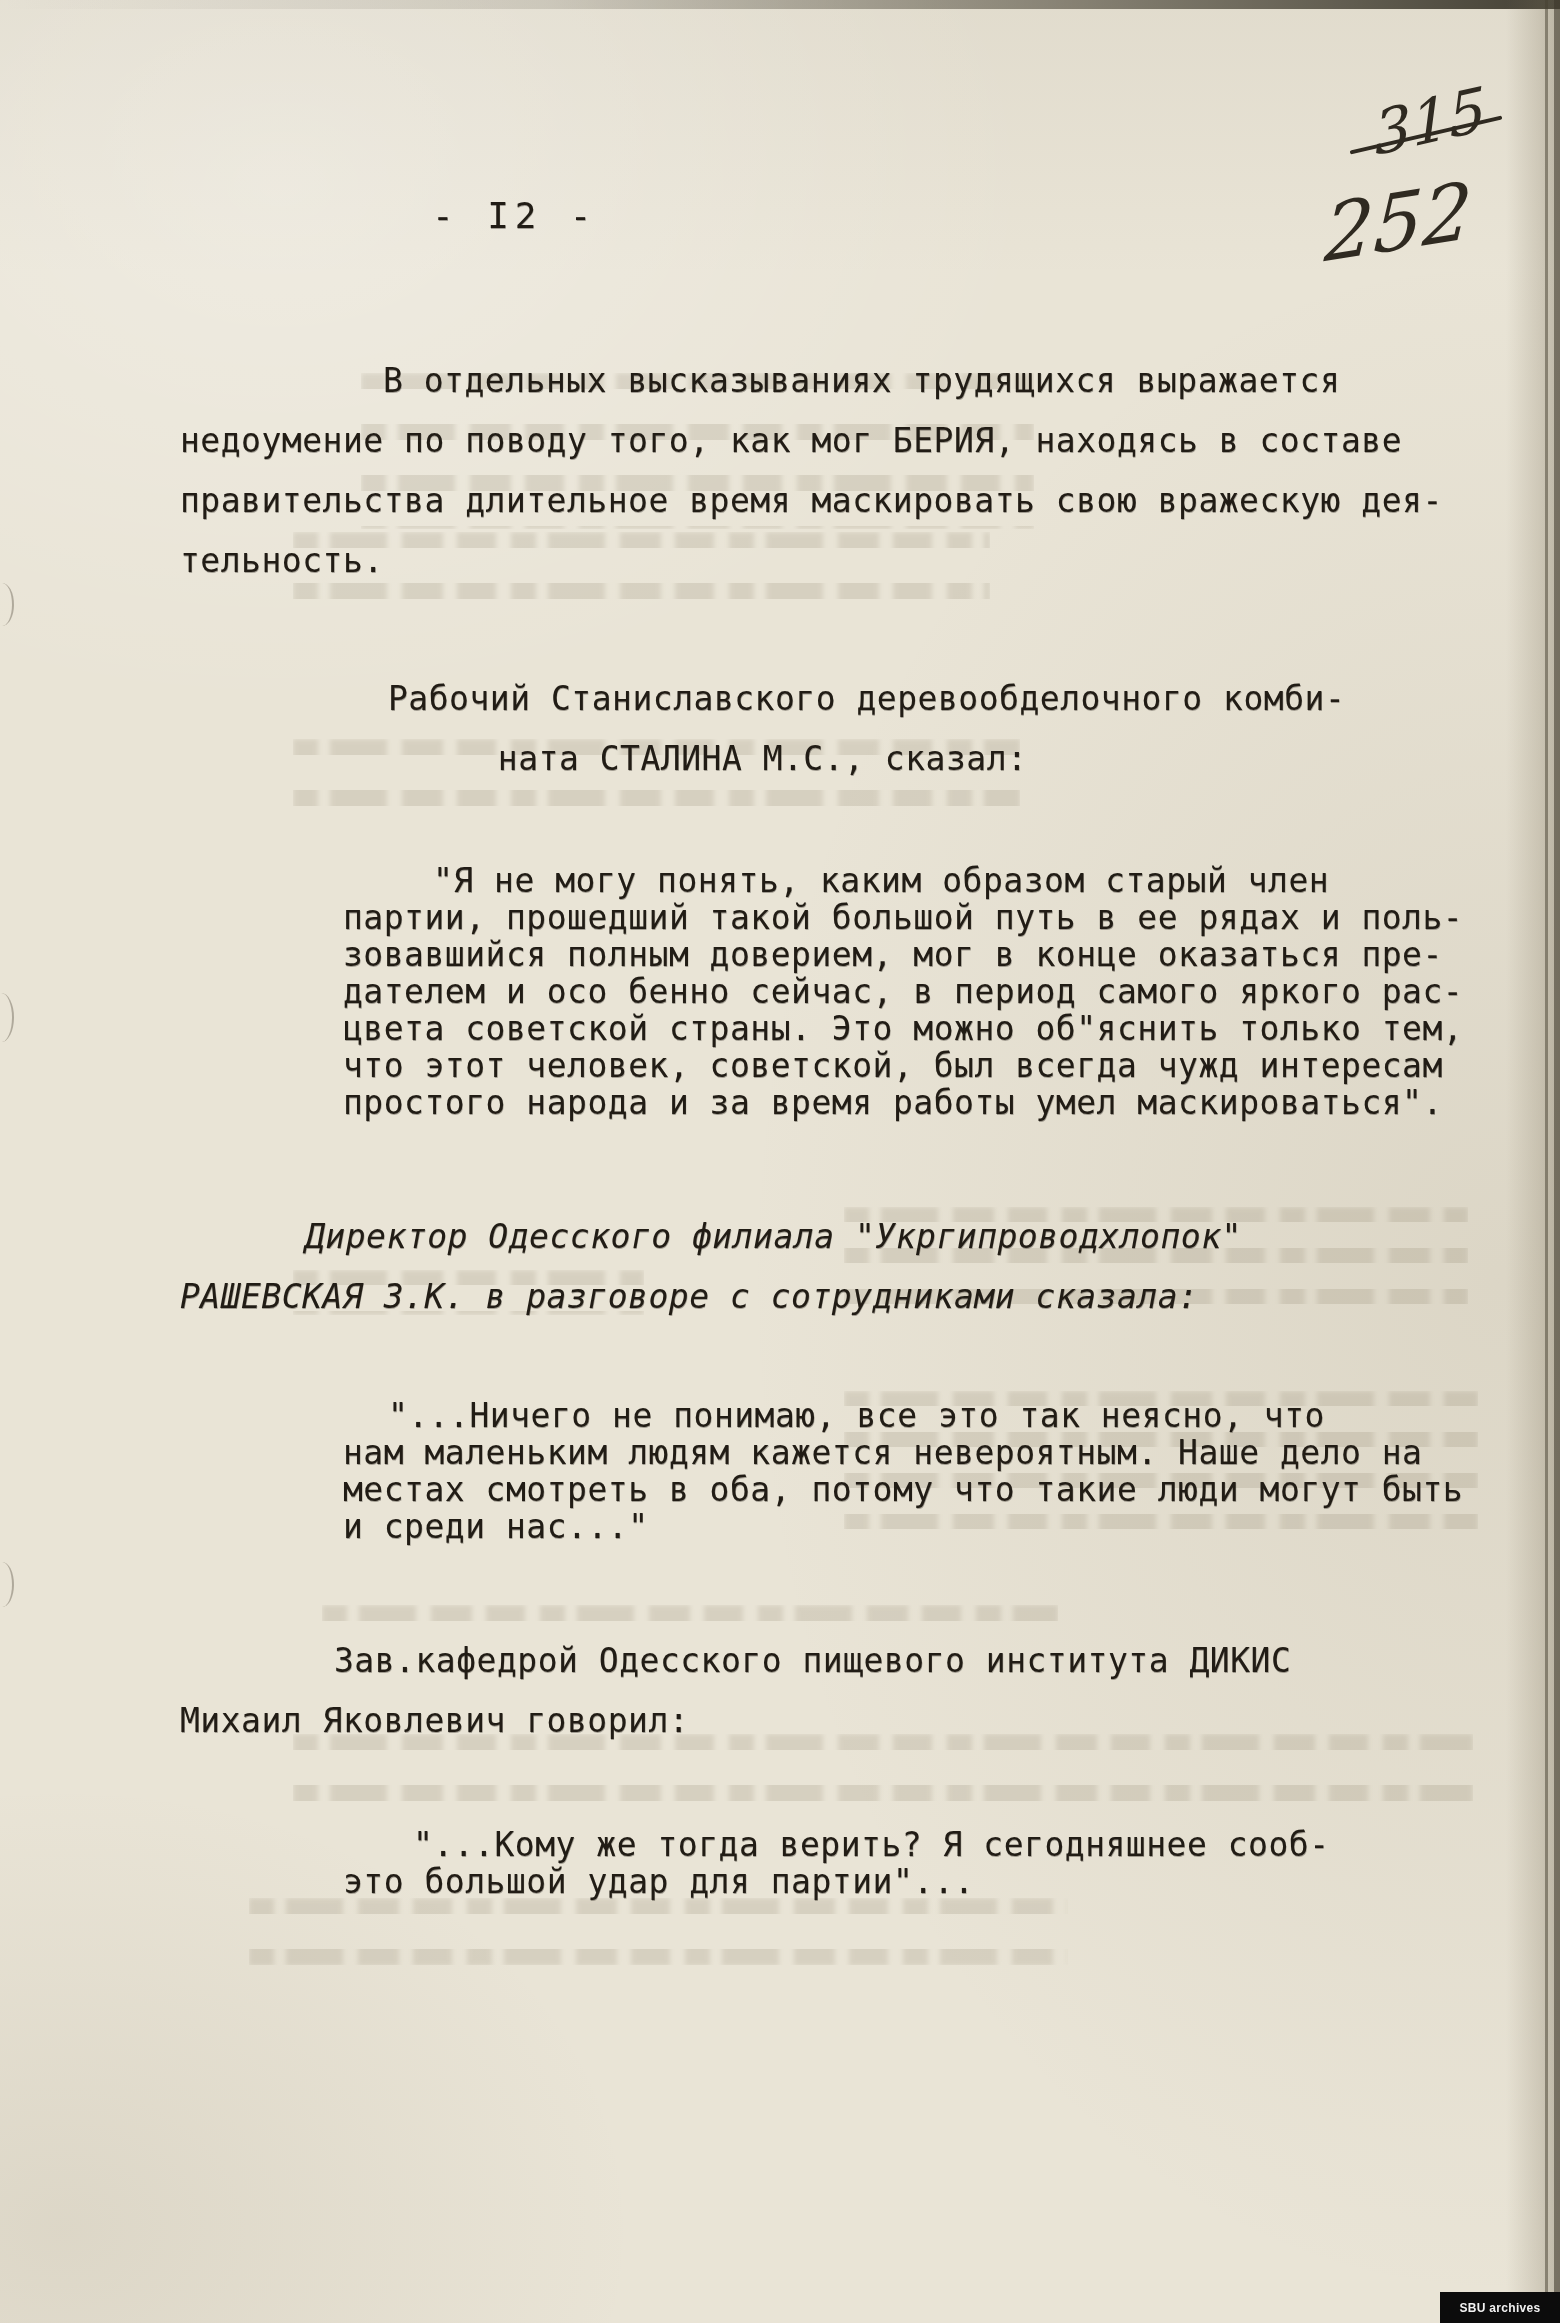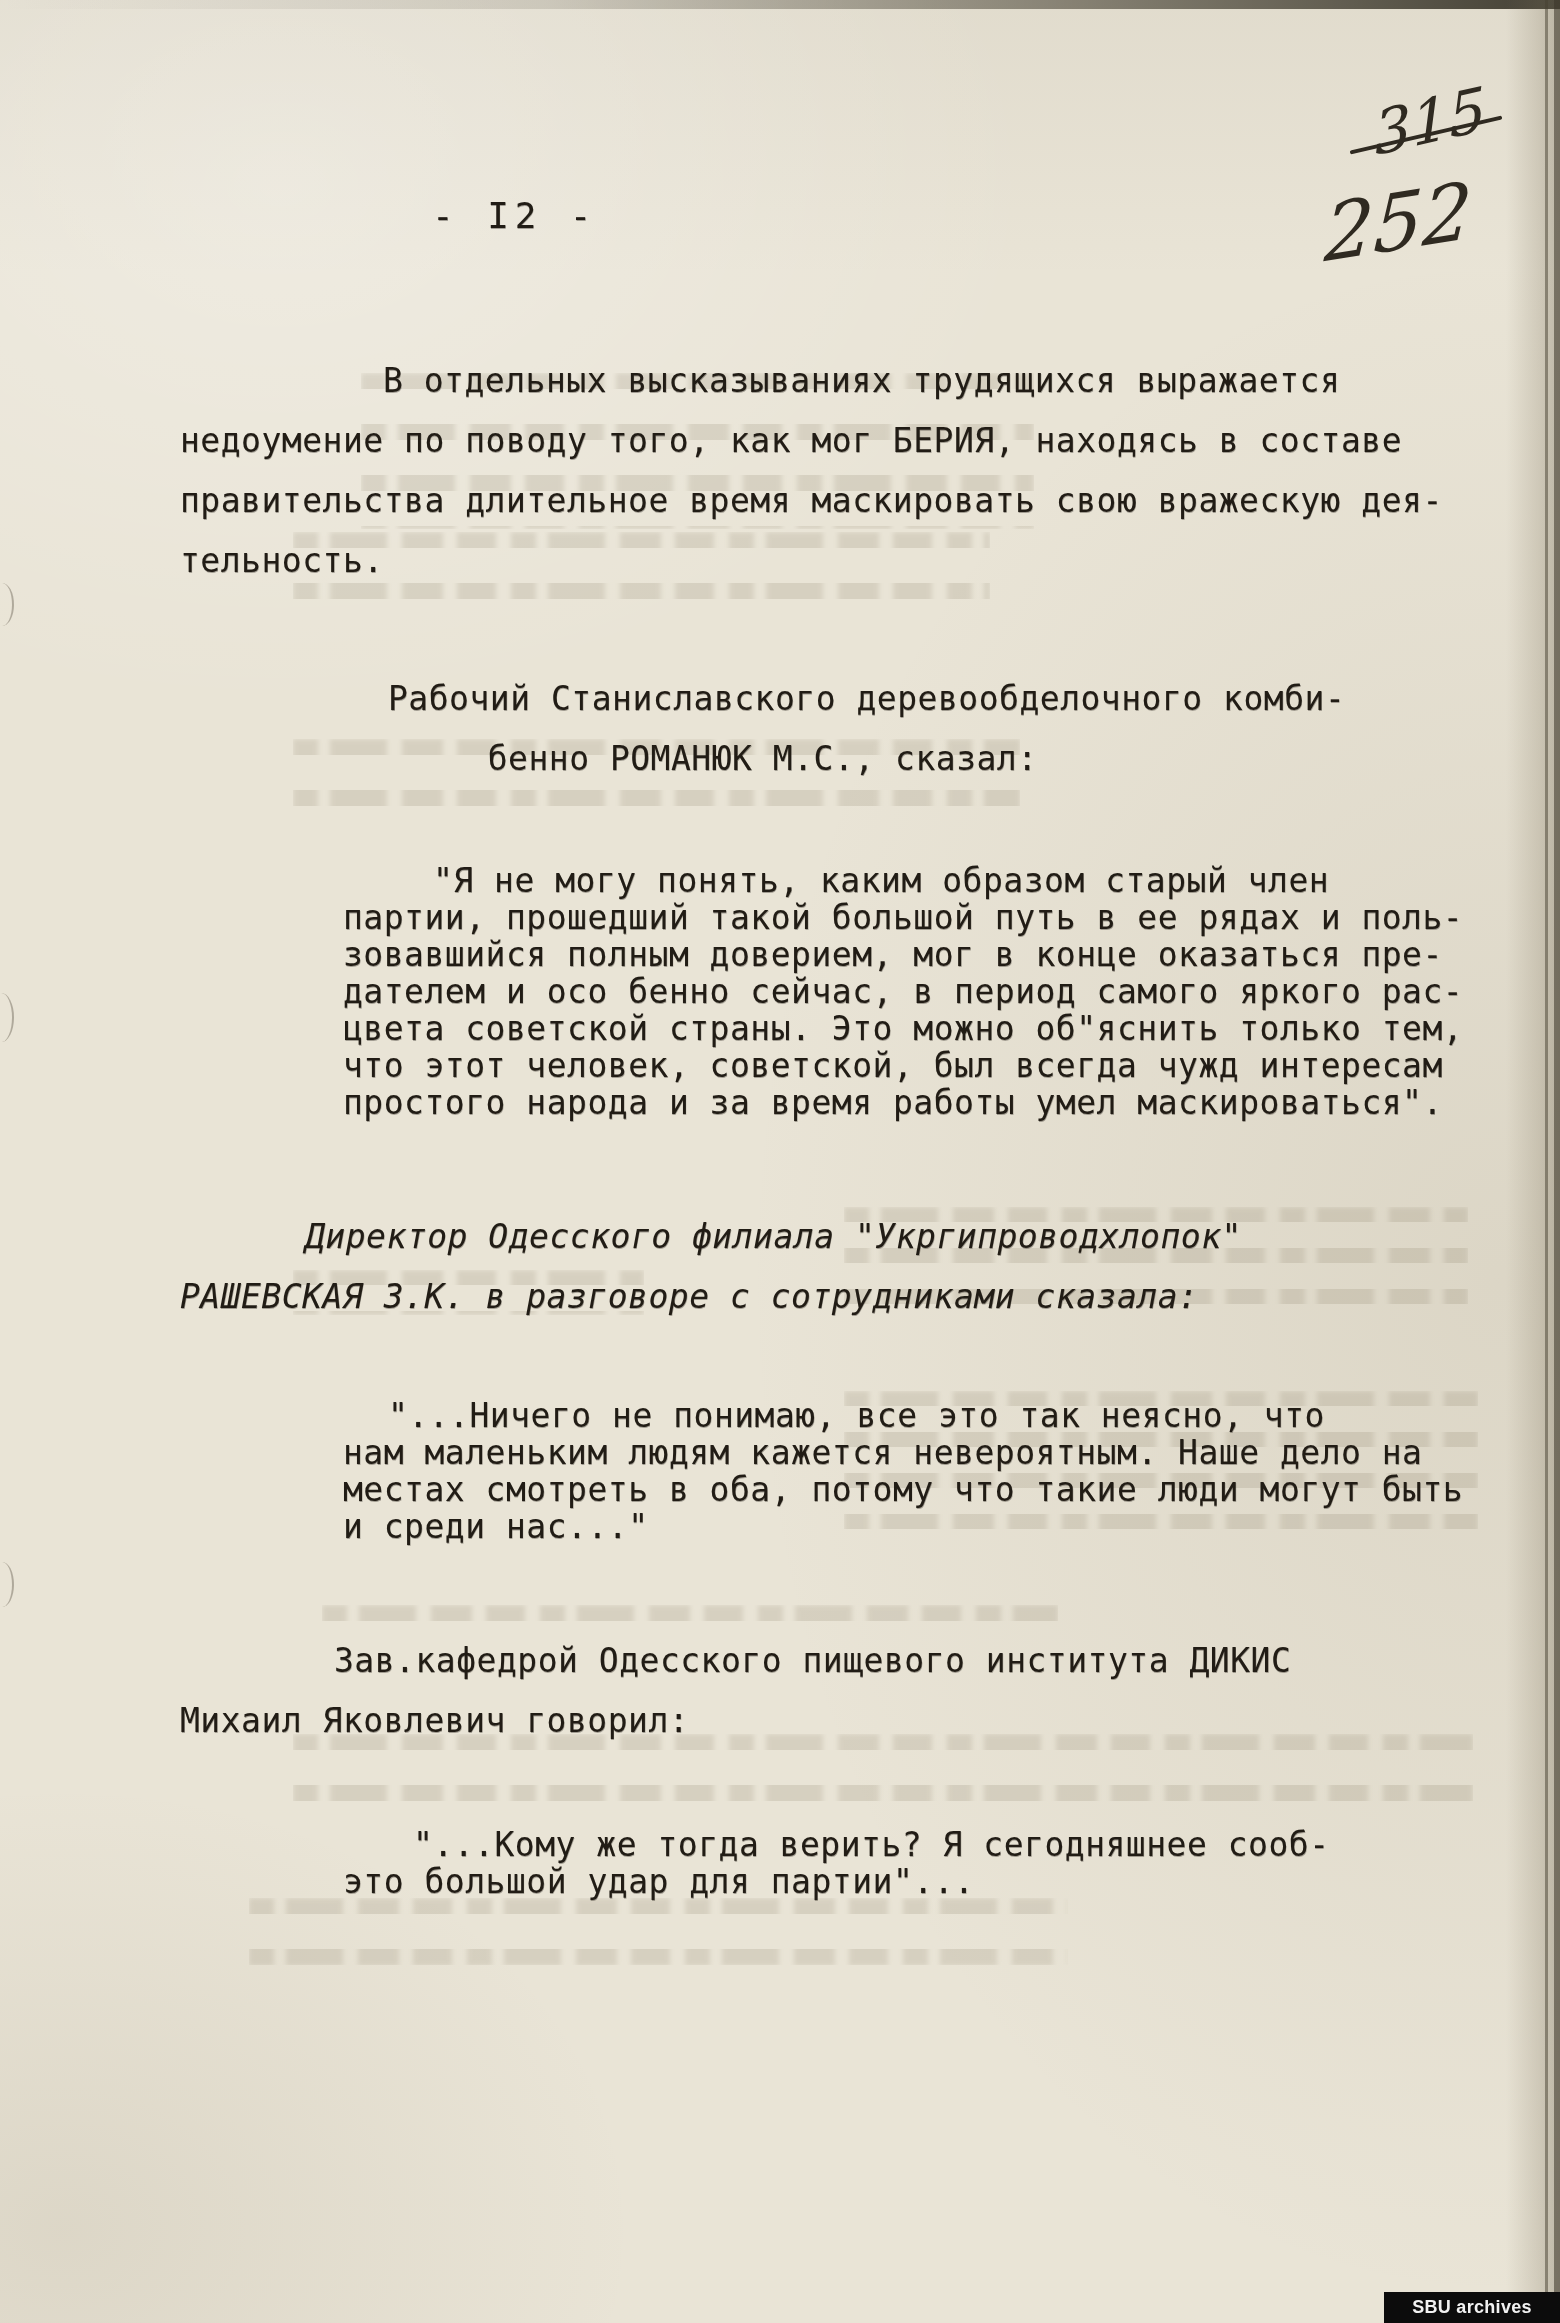--- a/index.html
+++ b/index.html
@@ -68,24 +68,24 @@
   .g2{left:293px;top:532px;width:697px;height:90px;}
   .g3{left:293px;top:739px;width:727px;height:90px;}
   .g4{left:844px;top:1207px;width:624px;height:109px;}
   .g5{left:293px;top:1270px;width:351px;height:45px;}
   .g6{left:844px;top:1391px;width:634px;height:146px;}
   .g7{left:322px;top:1605px;width:736px;height:47px;}
   .g8{left:293px;top:1734px;width:1180px;height:92px;}
   .g9{left:249px;top:1898px;width:819px;height:68px;}
 
   
-  .watermark{position:absolute;right:0;bottom:0;width:176px;height:31px;
+  .watermark{position:absolute;right:0;bottom:0;width:120px;height:31px;
     background:#0c0c0c;color:#f2f2f2;
     font-family:"Liberation Sans","DejaVu Sans",sans-serif;
-    font-size:18px;font-weight:bold;
+    font-size:12px;font-weight:bold;
     display:flex;align-items:center;justify-content:center;letter-spacing:0.3px;}
 </style>
 </head>
 <body>
 
 <div class="scan">
 
   <div class="edge-top"></div>
   <div class="edge-right"></div>
   <div class="edge-right-line"></div>
@@ -112,21 +112,21 @@
 
   <div class="tw para b0">
     <div class="line first">В отдельных высказываниях трудящихся выражается</div>
     <div class="line">недоумение по поводу того, как мог БЕРИЯ, находясь в составе</div>
     <div class="line">правительства длительное время маскировать свою вражескую дея-</div>
     <div class="line">тельность.</div>
   </div>
 
   <div class="tw para b1">
     <div class="line first">Рабочий Станиславского деревообделочного комби-</div>
-    <div class="line">бенно РОМАНЮК М.С., сказал:</div>
+    <div class="line">ната СТАЛИНА М.С., сказал:</div>
   </div>
 
   <div class="tw quote b2">
     <div class="line first">"Я не могу понять, каким образом старый член</div>
     <div class="line">партии, прошедший такой большой путь в ее рядах и поль-</div>
     <div class="line">зовавшийся полным доверием, мог в конце оказаться пре-</div>
     <div class="line">дателем и осо бенно сейчас, в период самого яркого рас-</div>
     <div class="line">цвета советской страны. Это можно об"яснить только тем,</div>
     <div class="line">что этот человек, советской, был всегда чужд интересам</div>
     <div class="line">простого народа и за время работы умел  маскироваться".</div>

